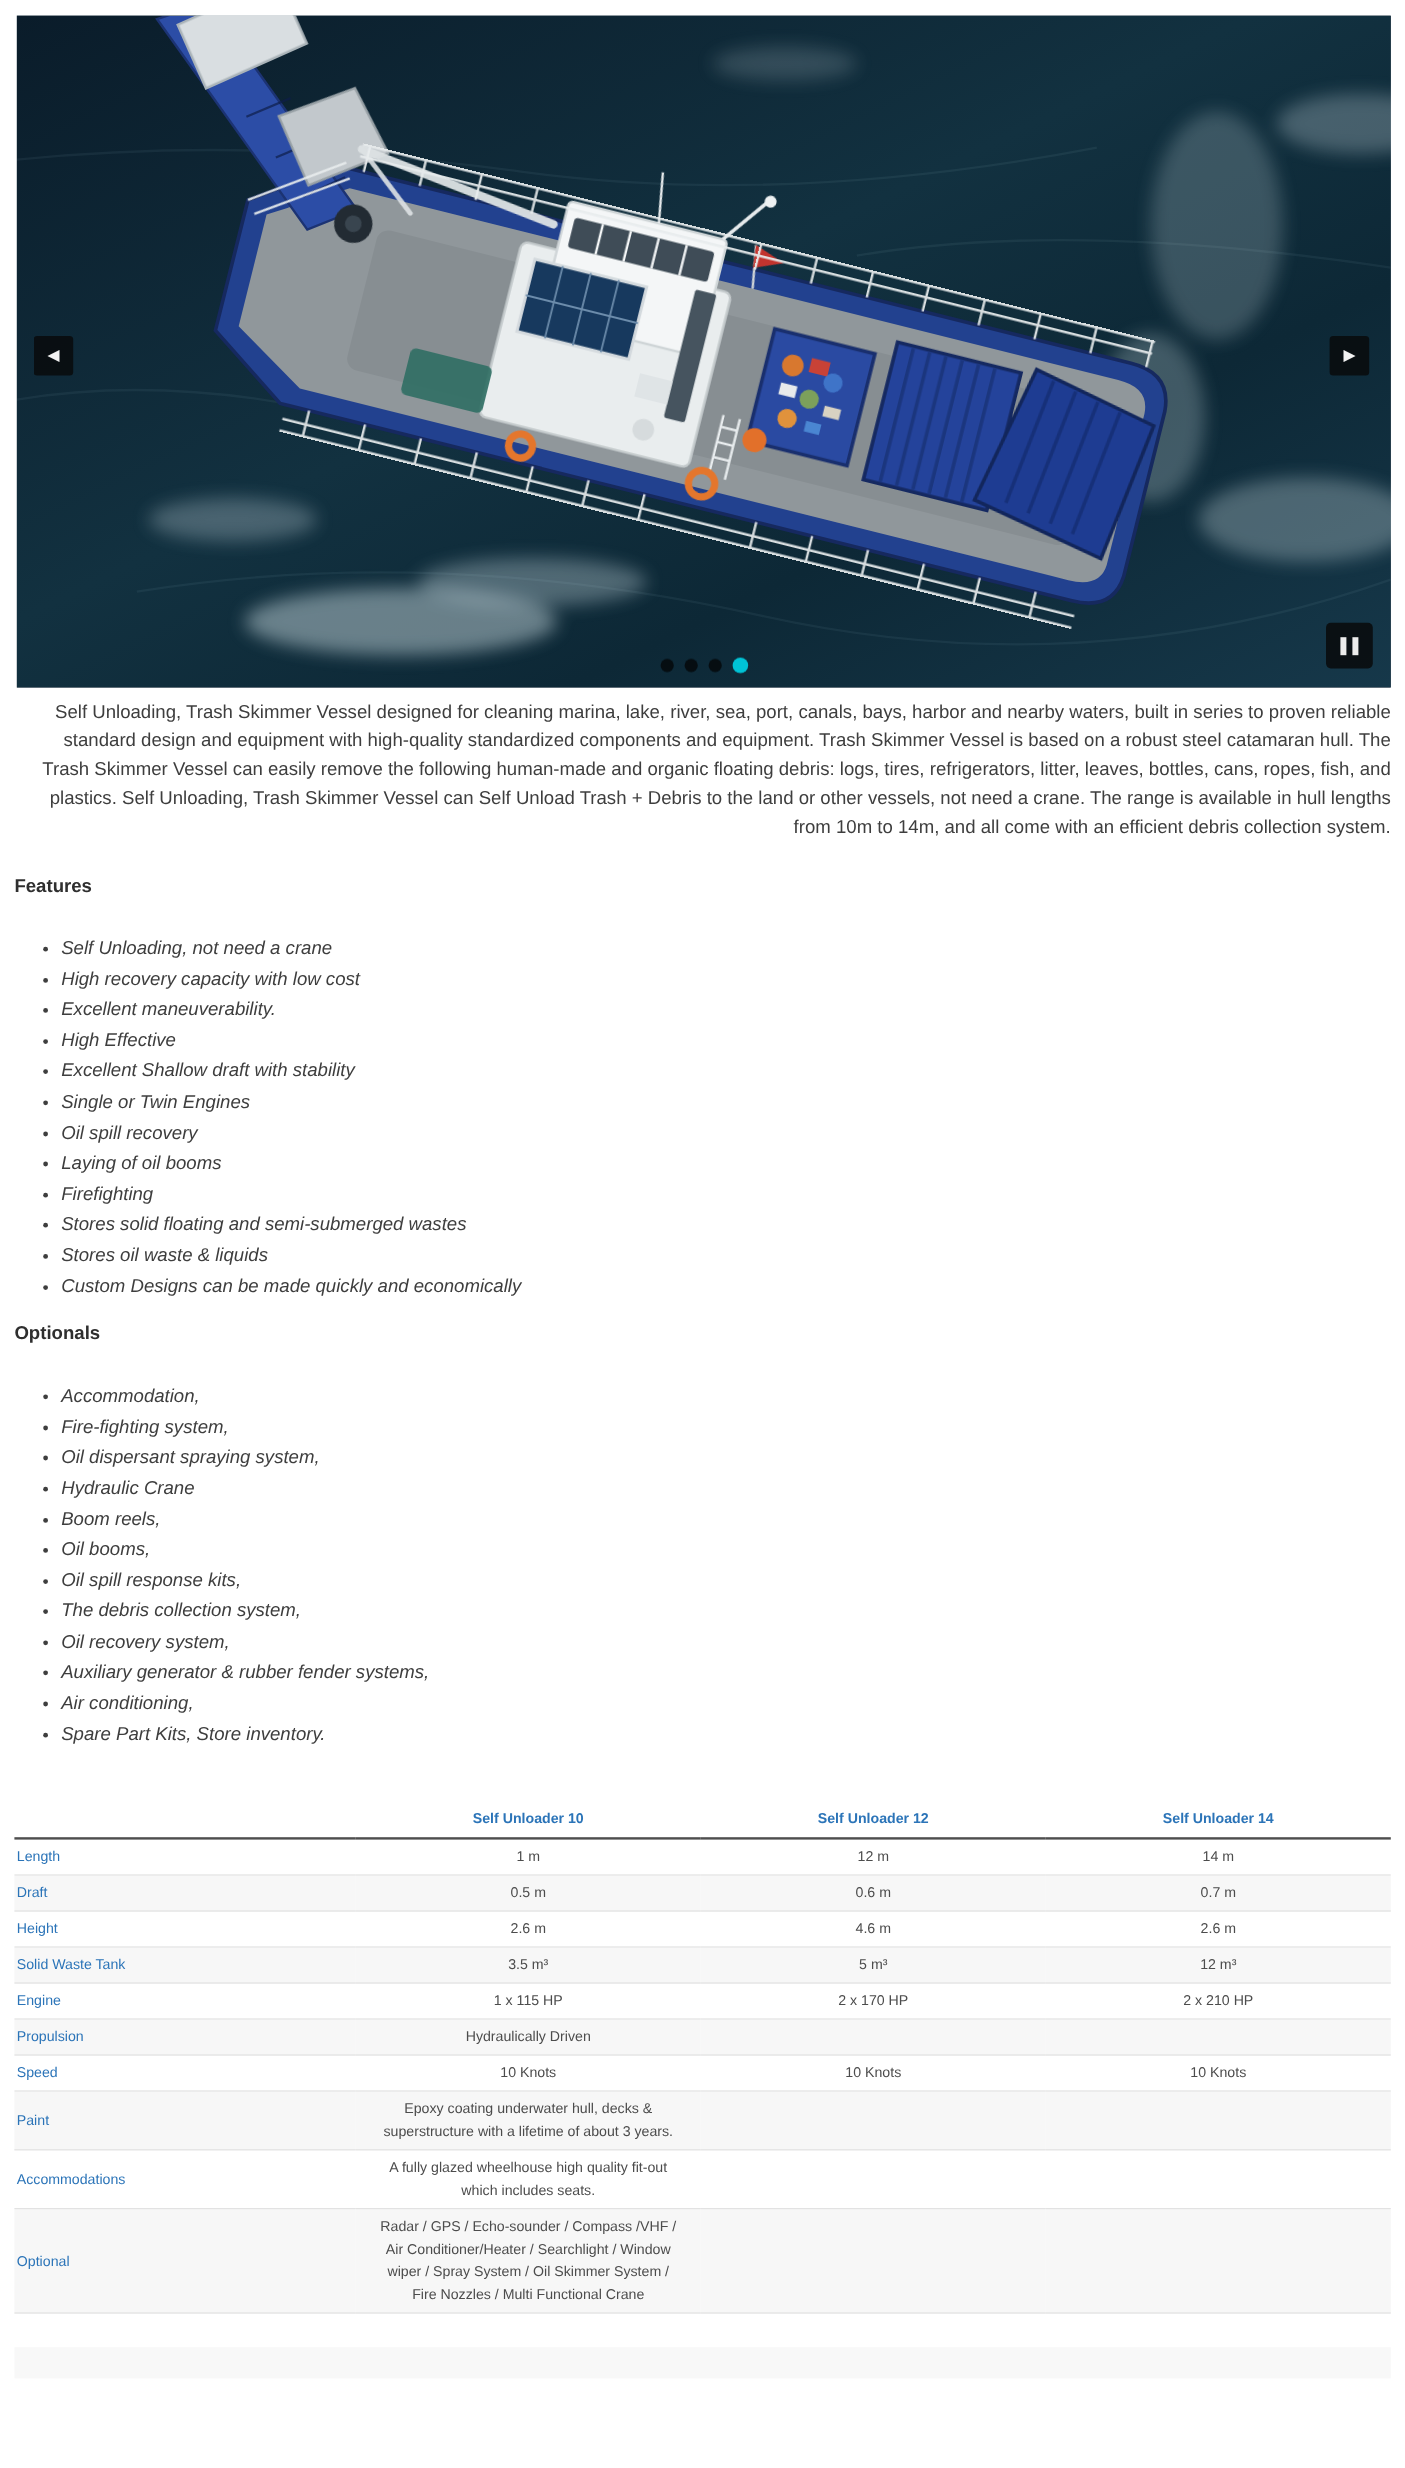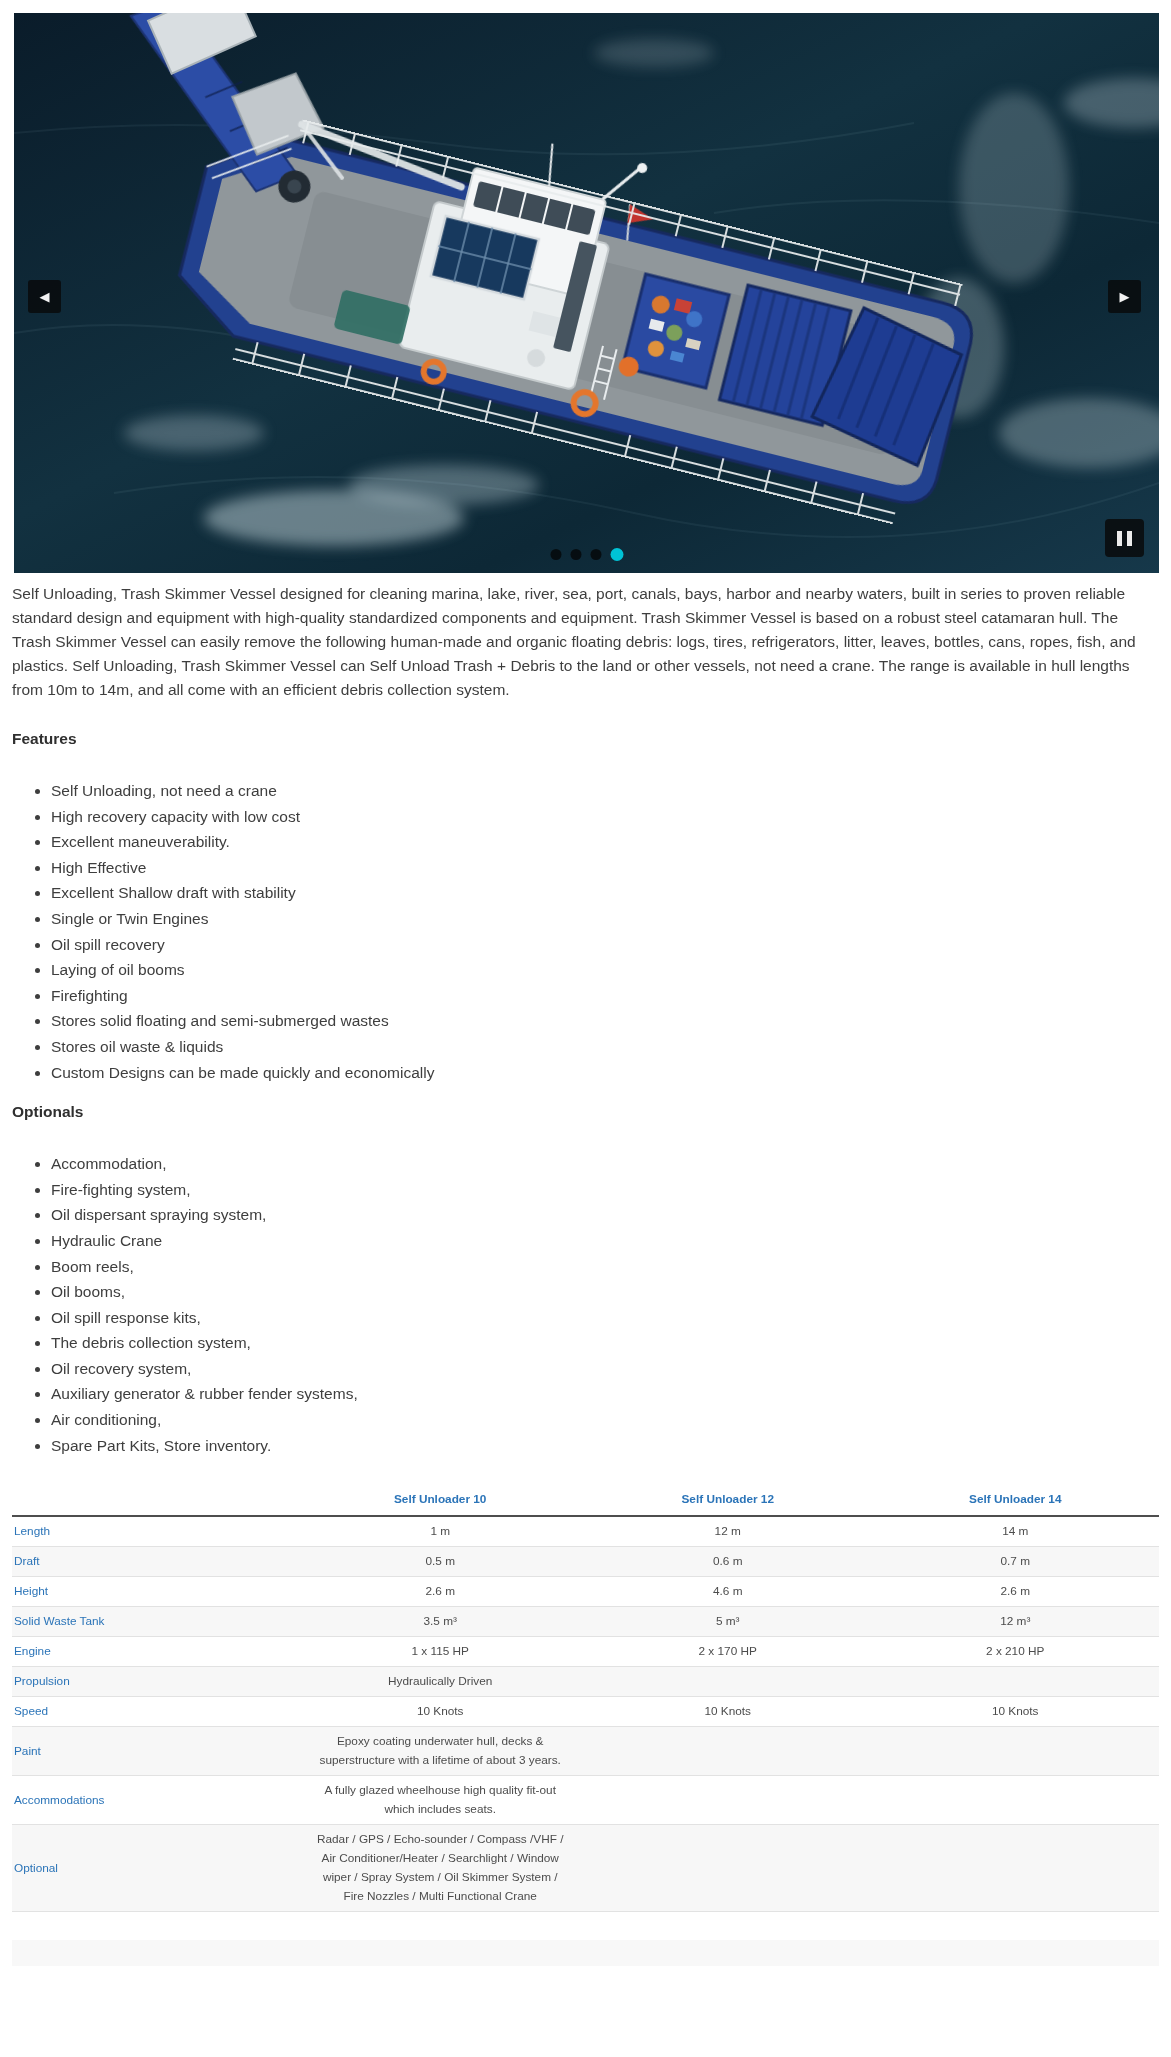--- a/index.html
+++ b/index.html
@@ -52,37 +52,37 @@
   .dots{
     position:absolute;left:50%;bottom:12px;transform:translateX(-50%);
     display:flex;gap:9px;align-items:center;
   }
   .dot{width:11px;height:11px;border-radius:50%;background:rgba(5,8,10,.85);cursor:pointer;}
   .dot.active{width:13px;height:13px;background:var(--active-dot);}
 
   
   .intro{
     font-size:15.5px;line-height:24px;
-    margin:9px 0 0 0;color:var(--body-text);
+    margin:9px 0 0 0;color:var(--body-text);text-align:right;
   }
   h2.section-title{
     font-size:15.5px;font-weight:700;color:#2f2f2f;
     margin:28px 0 0 0;
   }
   h2.section-title.optionals{margin-top:18px;}
   ul.feature-list{
     margin:30px 0 0 0;padding:0 0 0 39px;
     font-size:15.5px;color:var(--body-text);
   }
-  ul.feature-list li{line-height:25.6px;}
+  ul.feature-list li{line-height:25.6px;font-style:italic;}
 
   
   table.spec{
     width:100%;border-collapse:collapse;table-layout:fixed;
-    margin-top:28px;
+    margin-top:44px;
     font-size:11.8px;color:var(--table-text);
   }
   table.spec col.label-col{width:24.8%;}
   table.spec thead th{
     color:var(--accent-blue);font-weight:700;
     padding:6px 4px 9px 4px;text-align:center;
     border-bottom:2px solid #4e4e4e;
   }
   table.spec thead th:first-child{text-align:left;}
   table.spec tbody th{

